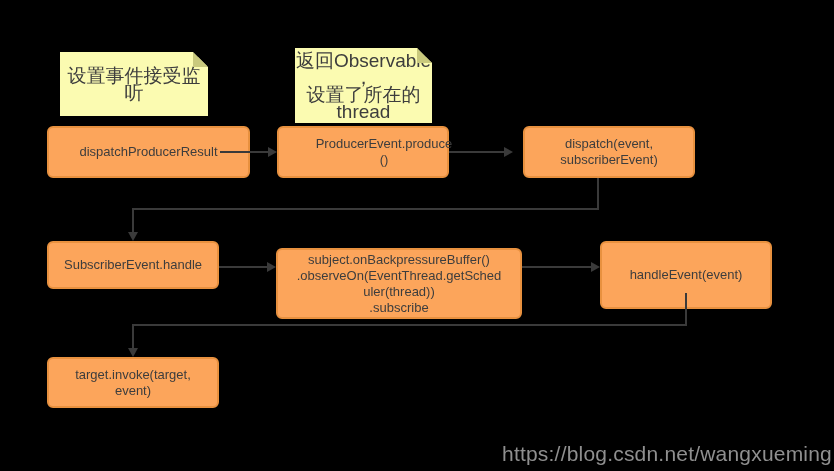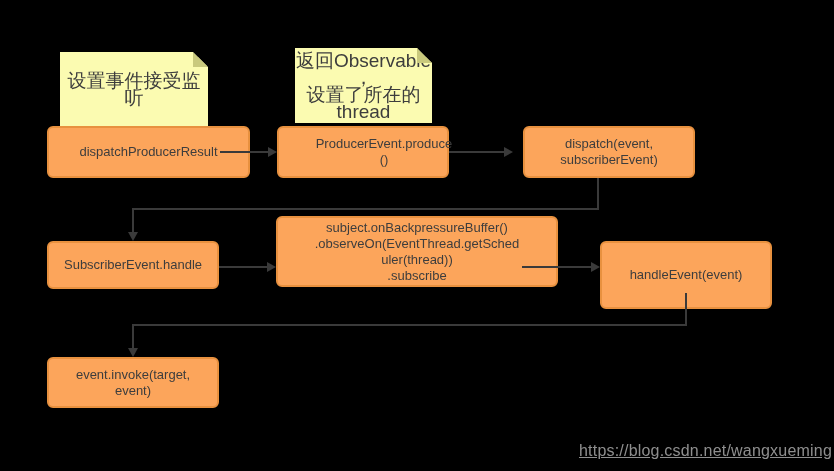--- a/index.html
+++ b/index.html
@@ -27,61 +27,60 @@
     color:var(--node-text);
     font-size:19px;line-height:17px;
     display:flex;align-items:center;justify-content:center;
     text-align:center;white-space:pre-line;
     clip-path:polygon(0 0, calc(100% - 15px) 0, 100% 15px, 100% 100%, 0 100%);
   }
   .note .fold{
     position:absolute;top:0;right:0;width:15px;height:15px;
     background:linear-gradient(to bottom left, rgba(0,0,0,0) 50%, var(--note-fold) 50%);
   }
-  #note1{left:60px;top:52px;width:148px;height:74px;}
+  #note1{left:60px;top:52px;width:148px;height:64px;}
   #note2{left:295px;top:48px;width:137px;height:75px;}
   
   .node{
     position:absolute;box-sizing:border-box;
     background:var(--node-fill);
     border:2px solid var(--node-border);
     border-radius:6px;
     color:var(--node-text);
     font-size:13px;line-height:16px;
     display:flex;align-items:center;justify-content:center;
     text-align:center;white-space:pre-line;
     padding:2px 6px;
   }
   #n1{left:47px;top:126px;width:203px;height:52px;}
   #n2{left:277px;top:126px;width:172px;height:52px;padding-left:48px;}
   #n3{left:513px;top:126px;width:172px;height:52px;margin-left:10px;}
   #n4{left:47px;top:241px;width:172px;height:48px;}
-  #n5{left:276px;top:216px;width:282px;height:71px;}
+  #n5{left:276px;top:248px;width:246px;height:71px;}
   #n6{left:600px;top:241px;width:172px;height:68px;}
   #n7{left:47px;top:357px;width:172px;height:51px;}
   
   .seg{position:absolute;background:var(--connector);}
   .seg-h{height:2px;}
   .seg-v{width:2px;}
   .ah-right{
     position:absolute;width:0;height:0;
     border-top:5px solid transparent;border-bottom:5px solid transparent;
     border-left:9px solid var(--connector);
   }
   .ah-down{
     position:absolute;width:0;height:0;
     border-left:5px solid transparent;border-right:5px solid transparent;
     border-top:9px solid var(--connector);
   }
   
   .watermark{
     position:absolute;right:2px;top:442px;
-    font-size:16px;color:var(--watermark);
+    font-size:21px;color:var(--watermark);
     letter-spacing:0.2px;
-    text-decoration:underline;
   }
 </style>
 </head>
 <body>
 
 <div class="canvas">
 
   <div class="note" id="note1">
     <div class="fold"></div>
     <span class="note-text">设置事件接受监听</span>
@@ -97,21 +96,21 @@
   <div class="node" id="n2">ProducerEvent.produce
 ()</div>
   <div class="node" id="n3">dispatch(event,
 subscriberEvent)</div>
   <div class="node" id="n4">SubscriberEvent.handle</div>
   <div class="node" id="n5">subject.onBackpressureBuffer()
 .observeOn(EventThread.getSched
 uler(thread))
 .subscribe</div>
   <div class="node" id="n6">handleEvent(event)</div>
-  <div class="node" id="n7">event.invoke(target,
+  <div class="node" id="n7">target.invoke(target,
 event)</div>
 
   <div class="seg seg-h" style="left:220px;top:151px;width:49px;"></div>
   <div class="ah-right" style="left:268px;top:147px;"></div>
 
   <div class="seg seg-h" style="left:449px;top:151px;width:56px;"></div>
   <div class="ah-right" style="left:504px;top:147px;"></div>
 
   <div class="seg seg-v" style="left:597px;top:178px;height:32px;"></div>
   <div class="seg seg-h" style="left:132px;top:208px;width:467px;"></div>

